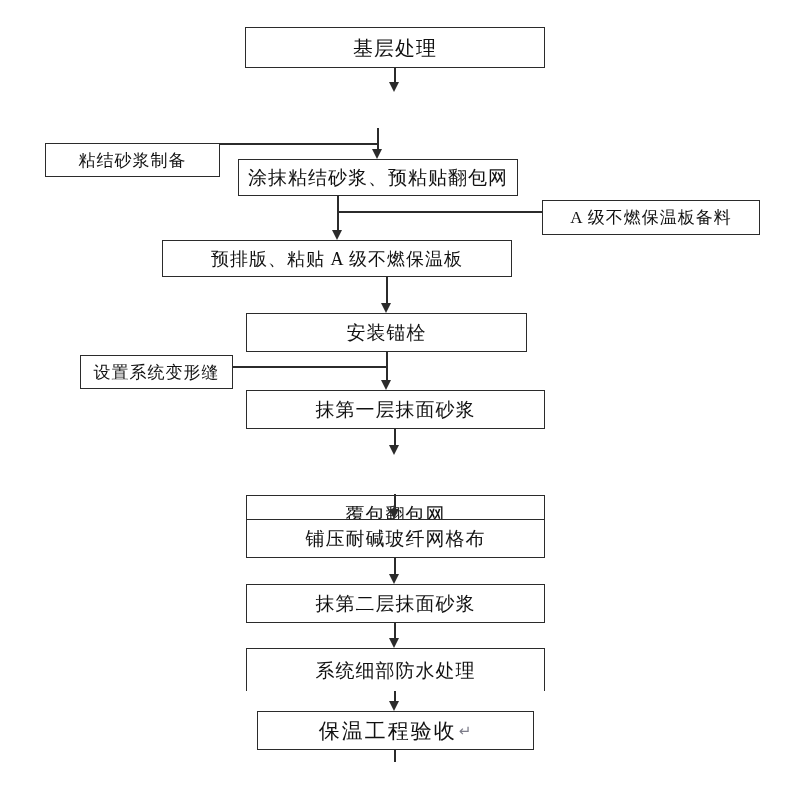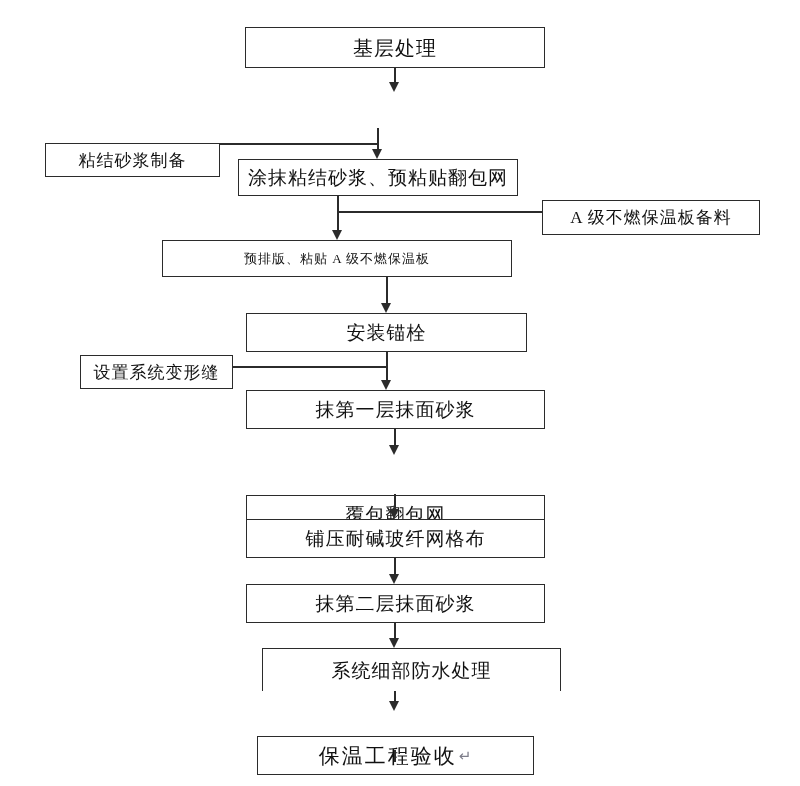--- a/index.html
+++ b/index.html
@@ -27,21 +27,20 @@
     letter-spacing: 1px;
     white-space: nowrap;
   }
   .node .lbl {
     display: block;
     line-height: 1;
   }
   
   .node.open-bottom {
     border-bottom: none;
-    margin-left: 16px;
   }
   .sans {
     font-family: "Liberation Sans", "DejaVu Sans", sans-serif;
     letter-spacing: 2px;
   }
   .retmark {
     font-family: "Liberation Sans", "DejaVu Sans", sans-serif;
     font-size: 15px;
     color: #7d7d8a;
     margin-left: 2px;
@@ -70,21 +69,21 @@
 
   <div class="node" style="left:245px; top:27px; width:300px; height:41px; font-size:20px;">
     <span class="lbl">基层处理</span>
   </div>
 
 
   <div class="node" style="left:238px; top:159px; width:280px; height:37px; font-size:19px;">
     <span class="lbl">涂抹粘结砂浆、预粘贴翻包网</span>
   </div>
 
-  <div class="node" style="left:162px; top:240px; width:350px; height:37px; font-size:13px;">
+  <div class="node" style="left:162px; top:240px; width:350px; height:37px; font-size:18px;">
     <span class="lbl">预排版、粘贴 A 级不燃保温板</span>
   </div>
 
   <div class="node" style="left:246px; top:313px; width:281px; height:39px; font-size:19px;">
     <span class="lbl">安装锚栓</span>
   </div>
 
   <div class="node" style="left:246px; top:390px; width:299px; height:39px; font-size:19px;">
     <span class="lbl">抹第一层抹面砂浆</span>
   </div>
@@ -98,21 +97,21 @@
   </div>
 
   <div class="node" style="left:246px; top:584px; width:299px; height:39px; font-size:19px;">
     <span class="lbl">抹第二层抹面砂浆</span>
   </div>
 
   <div class="node open-bottom" style="left:246px; top:648px; width:299px; height:43px; font-size:19px;">
     <span class="lbl">系统细部防水处理</span>
   </div>
 
-  <div class="node" style="left:257px; top:711px; width:277px; height:39px; font-size:21px;margin-top:25px;">
+  <div class="node" style="left:257px; top:711px; width:277px; height:39px; font-size:21px;">
     <span class="lbl sans">保温工程验收</span>
       <span class="retmark">↵</span>
   </div>
 
   <div class="node" style="left:45px; top:143px; width:175px; height:34px; font-size:17px;">
     <span class="lbl">粘结砂浆制备</span>
   </div>
 
   <div class="node" style="left:542px; top:200px; width:218px; height:35px; font-size:17px;justify-content:center;">
     <span class="lbl">A 级不燃保温板备料</span>

